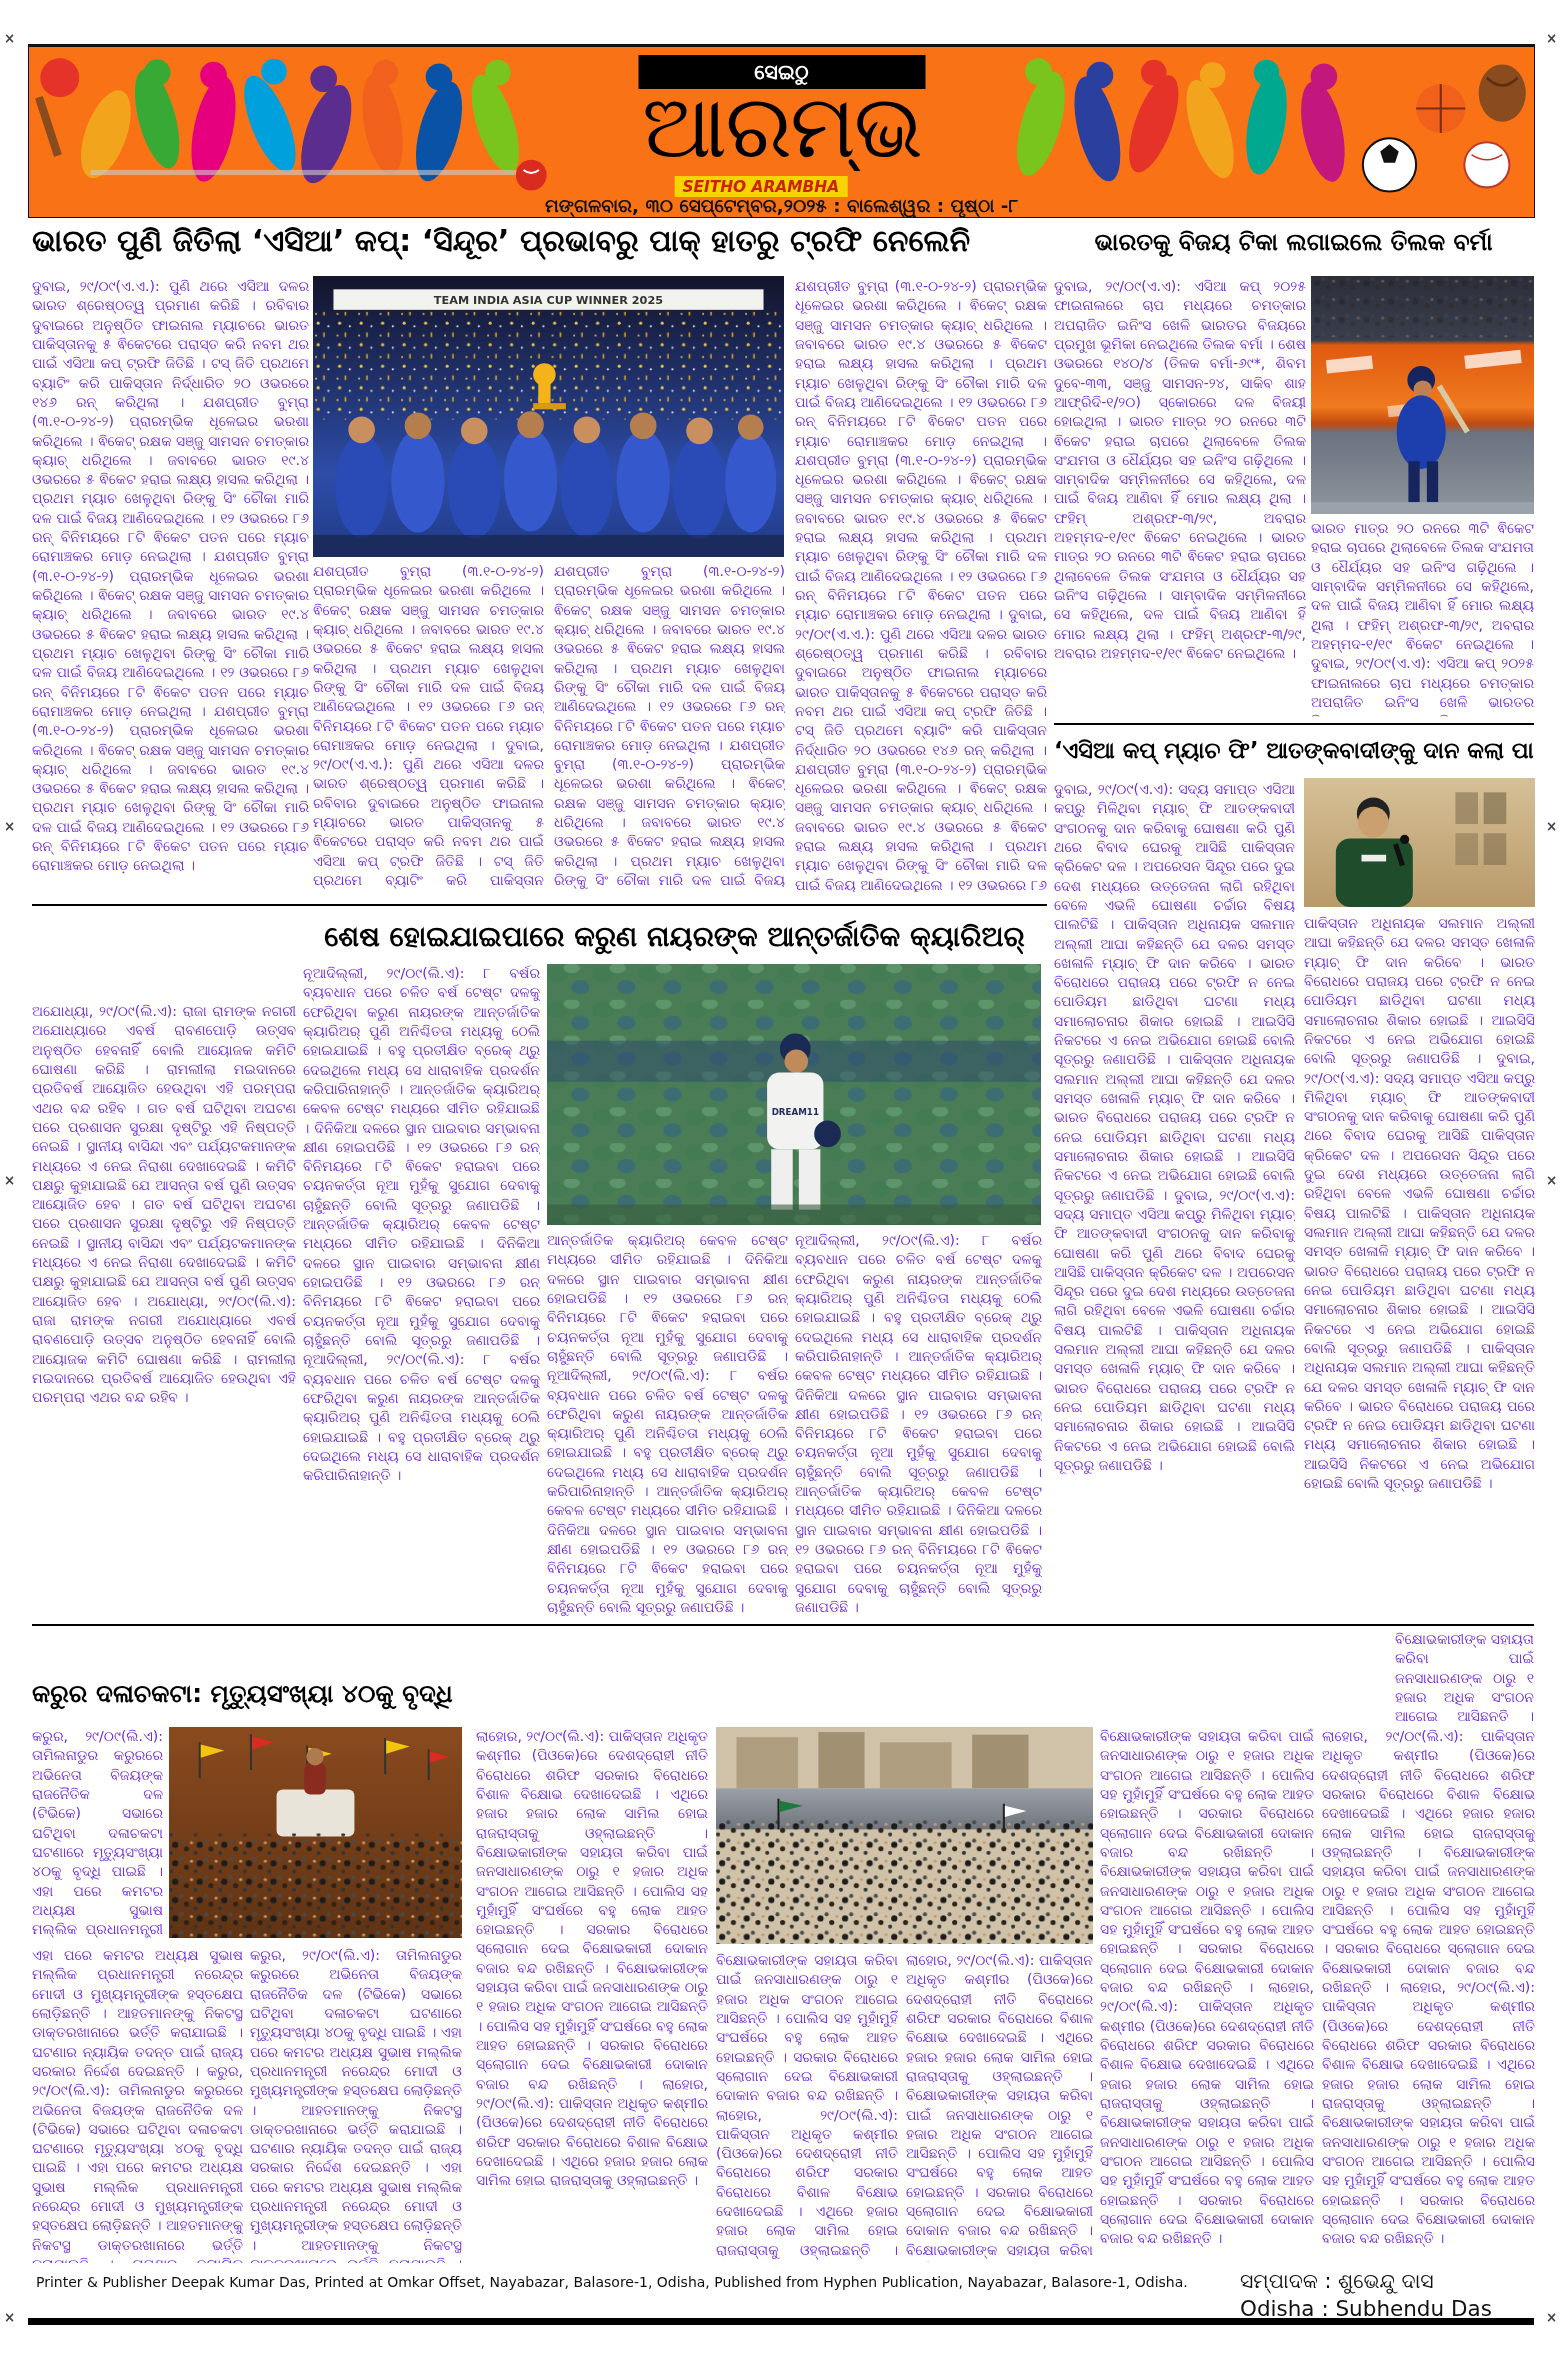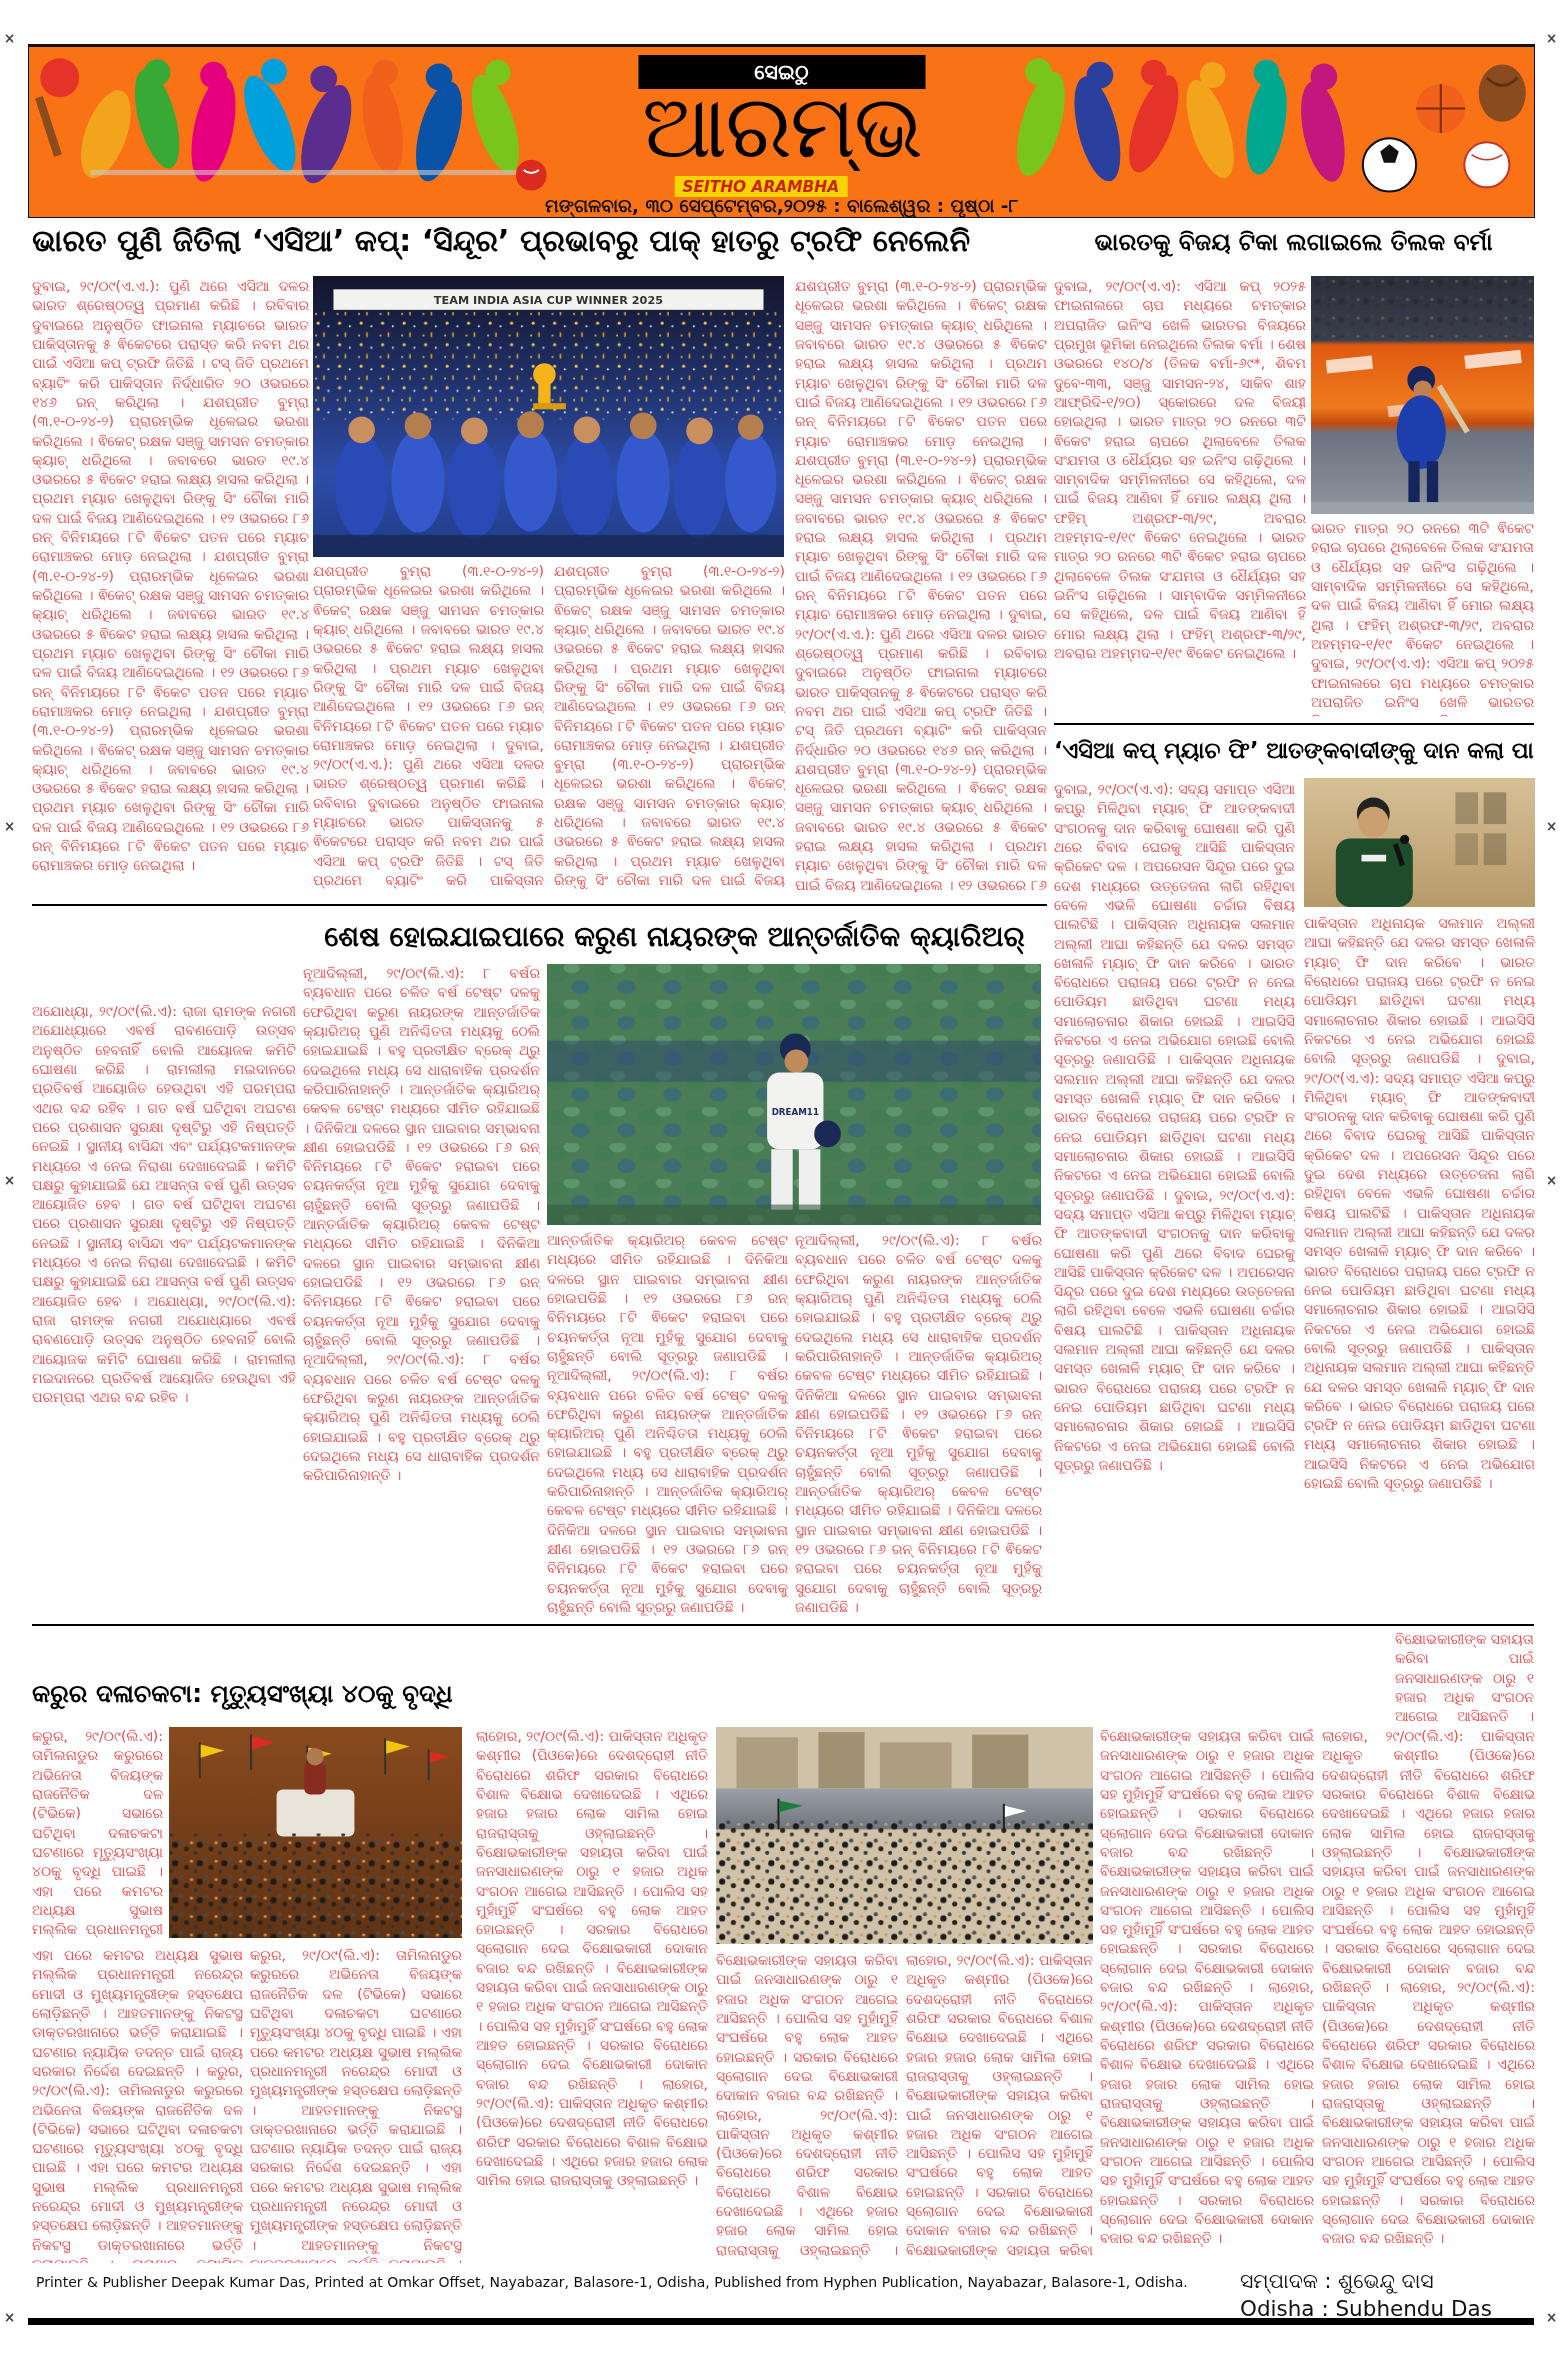--- a/index.html
+++ b/index.html
@@ -1,20 +1,20 @@
 <!DOCTYPE html>
 <html style="font-size:8.2px"><head>
 <meta charset="utf-8">
 <style>
   html,body{margin:0;padding:0;background:#e8e8e8;}
   .page{position:relative;width:1563px;height:2366px;background:#ffffff;overflow:hidden;
         font-family:"DejaVu Sans","Liberation Sans",sans-serif;color:#111;}
   .abs{position:absolute;}
   .col{position:absolute;font-size:14px;line-height:1.38;text-align:justify;overflow:hidden;
-       color:#ef4444;word-break:break-word;}
+       color:#6d28d9;word-break:break-word;}
   .hl{position:absolute;font-weight:800;color:#000;overflow:hidden;white-space:nowrap;}
   .hl.wrap{white-space:normal;}
   .rule{position:absolute;background:#000;}
   .mark{position:absolute;font-size:13.3px;color:#444;font-weight:700;}
   .banner{position:absolute;left:28px;top:44px;width:1505px;height:170px;
           border:1.5px solid #111;border-top-width:3.1px;background:#f97316;overflow:hidden;}
   .kicker{position:absolute;left:50%;transform:translateX(-50%);top:8.2px;width:287px;height:34px;
           background:#000;color:#fff;font-weight:800;font-size:20.5px;display:flex;
           align-items:center;justify-content:center;}
   .mast-title{position:absolute;left:50%;transform:translateX(-50%);top:36px;width:451px;

